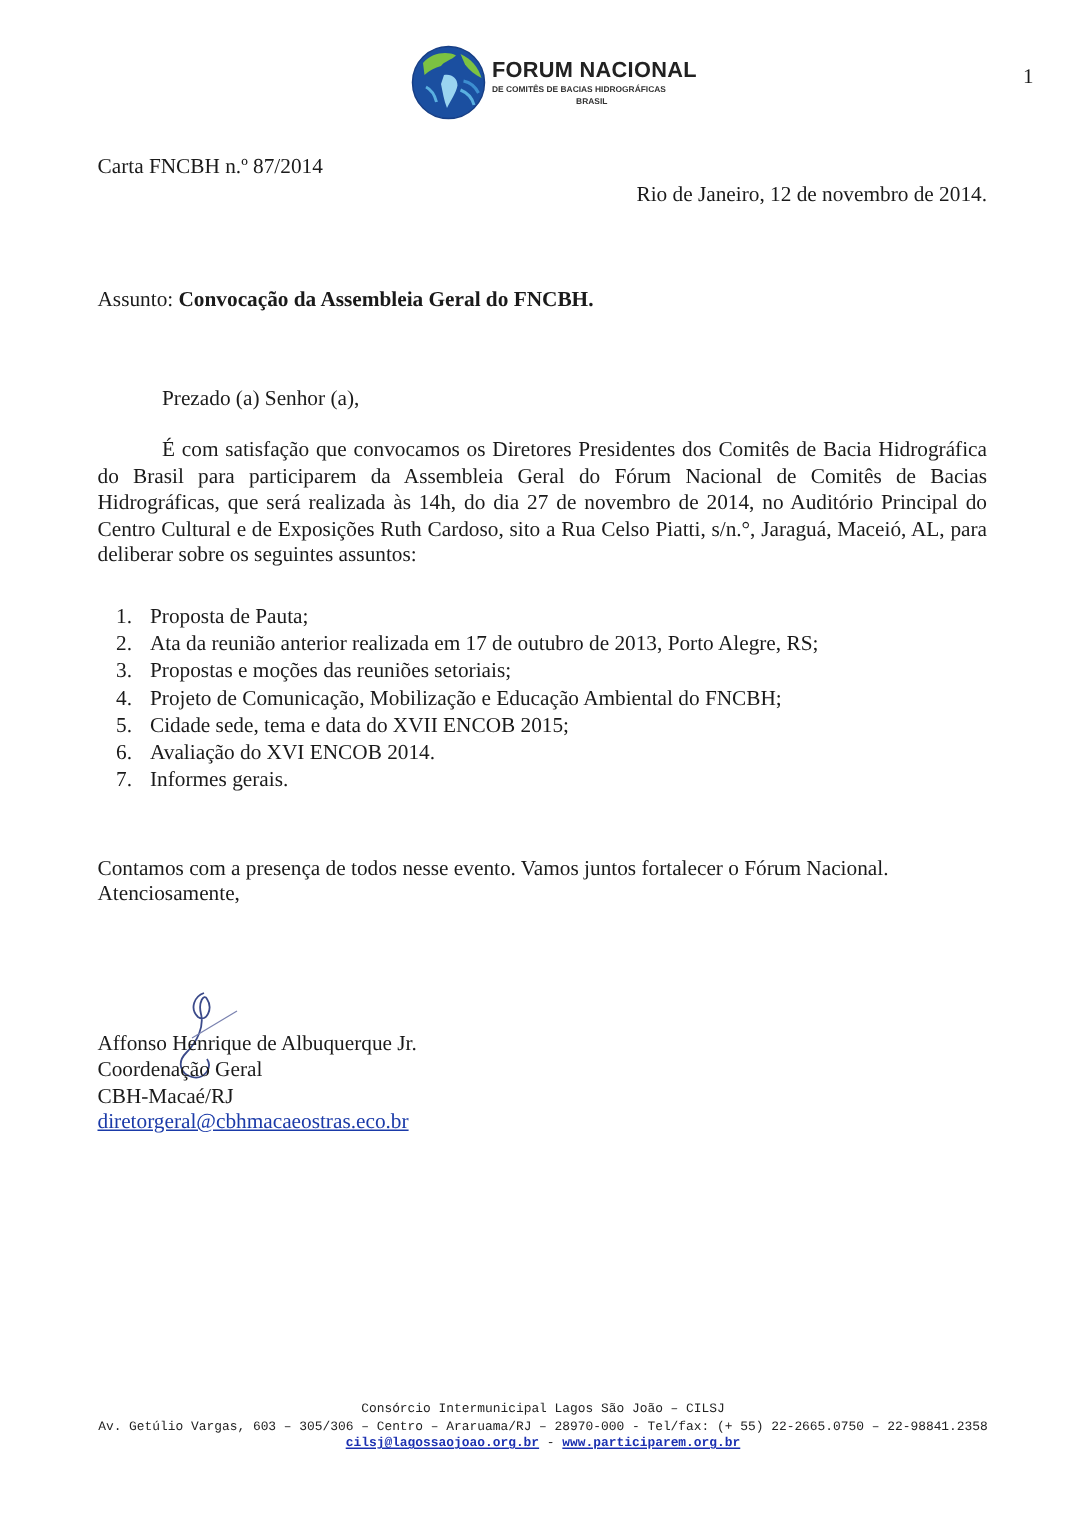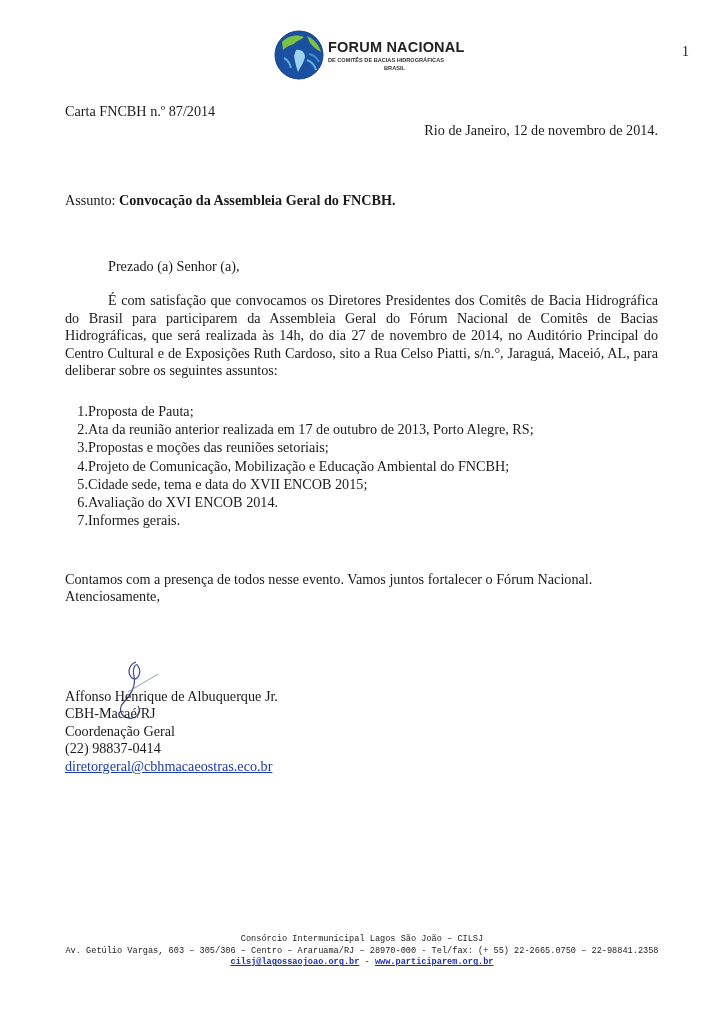--- a/index.html
+++ b/index.html
@@ -25,21 +25,21 @@
     #subject { left: 65px; top: 192px; }
     #subject b { font-weight: bold; text-align: center; }
     #salutation { left: 108px; top: 258px; }
 
     #body-paragraph { left: 65px; top: 292px; width: 593px; text-align: justify; }
     #body-paragraph .indent { display: inline-block; width: 43px; }
 
     #agenda-list { left: 65px; top: 403px; margin: 0; padding: 0; list-style: none; }
     #agenda-list li { display: flex; height: 18.2px; }
     #agenda-list .num { width: 20px; text-align: right; margin-left: 3px; }
-    #agenda-list .txt { white-space: nowrap; }
+    #agenda-list .txt { margin-left: 12px; white-space: nowrap; }
 
     #closing-line { left: 65px; top: 571px; white-space: nowrap; }
     #regards { left: 65px; top: 588px; }
 
     #signature { left: 108px; top: 652px; width: 60px; height: 80px; }
 
     #signer { left: 65px; top: 688px; line-height: 17.4px; }
     #signer a { color: #1a3aa8; text-decoration: underline; text-align: center; }
 
     #footer { left: 0; width: 724px; top: 934px; text-align: center;
@@ -115,23 +115,22 @@
 <div id="closing-line" class="abs serif">Contamos com a presença de todos nesse evento. Vamos juntos fortalecer o Fórum Nacional.</div>
 <div id="regards" class="abs serif">Atenciosamente,</div>
 
 <svg id="signature" class="abs" viewBox="0 0 60 80">
   <path d="M28 10 C22 12, 18 20, 24 26 C30 30, 34 20, 30 14 C28 10, 24 16, 26 24 C28 32, 24 42, 16 50 C10 56, 12 64, 20 66 C28 68, 34 60, 30 54" fill="none" stroke="#3b4a8a" stroke-width="1.2"></path>
   <path d="M20 40 L50 22" fill="none" stroke="#7a82b0" stroke-width="0.8"></path>
 </svg>
 
 <div id="signer" class="abs serif">
   <div>Affonso Henrique de Albuquerque Jr.</div>
+  <div>Coordenação Geral</div>
   <div>CBH-Macaé/RJ</div>
-  <div>Coordenação Geral</div>
-  <div>(22) 98837-0414</div>
   <div><a>diretorgeral@cbhmacaeostras.eco.br</a></div>
 </div>
 
 <div id="footer" class="abs">
   <div>Consórcio Intermunicipal Lagos São João – CILSJ</div>
   <div>Av. Getúlio Vargas, 603 – 305/306 – Centro – Araruama/RJ – 28970-000 - Tel/fax: (+ 55) 22-2665.0750 – 22-98841.2358</div>
   <div>
     <a>cilsj@lagossaojoao.org.br</a><span> - </span><a>www.participarem.org.br</a>
   </div>
 </div>

